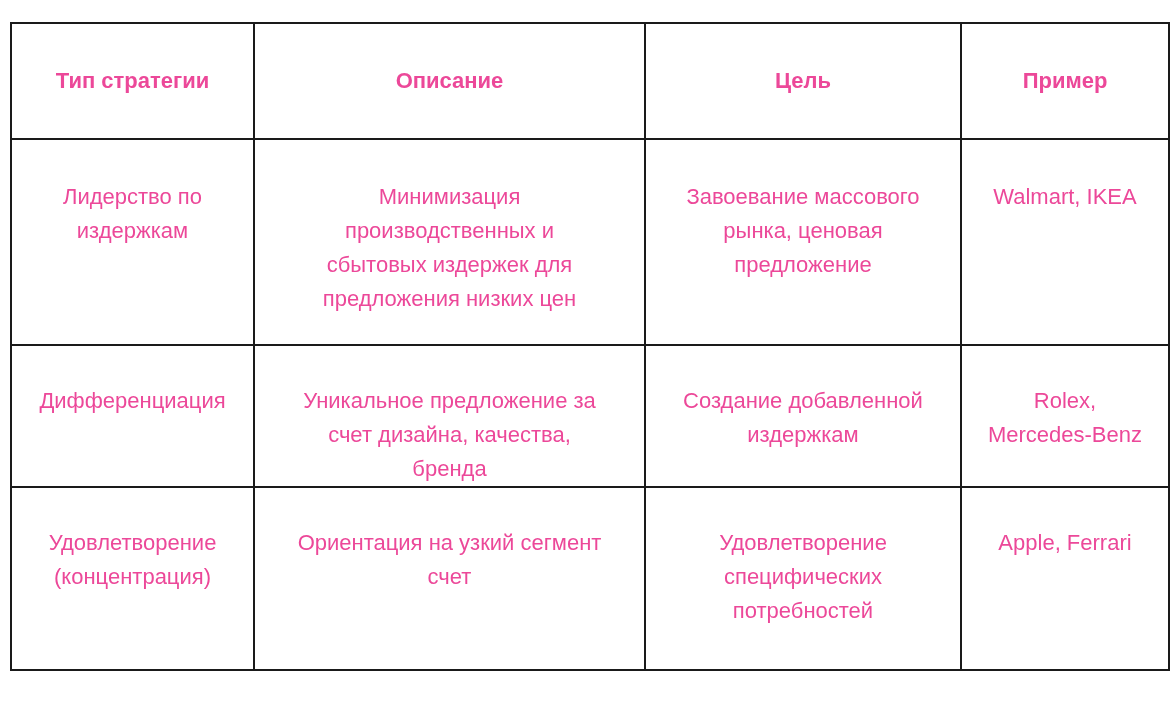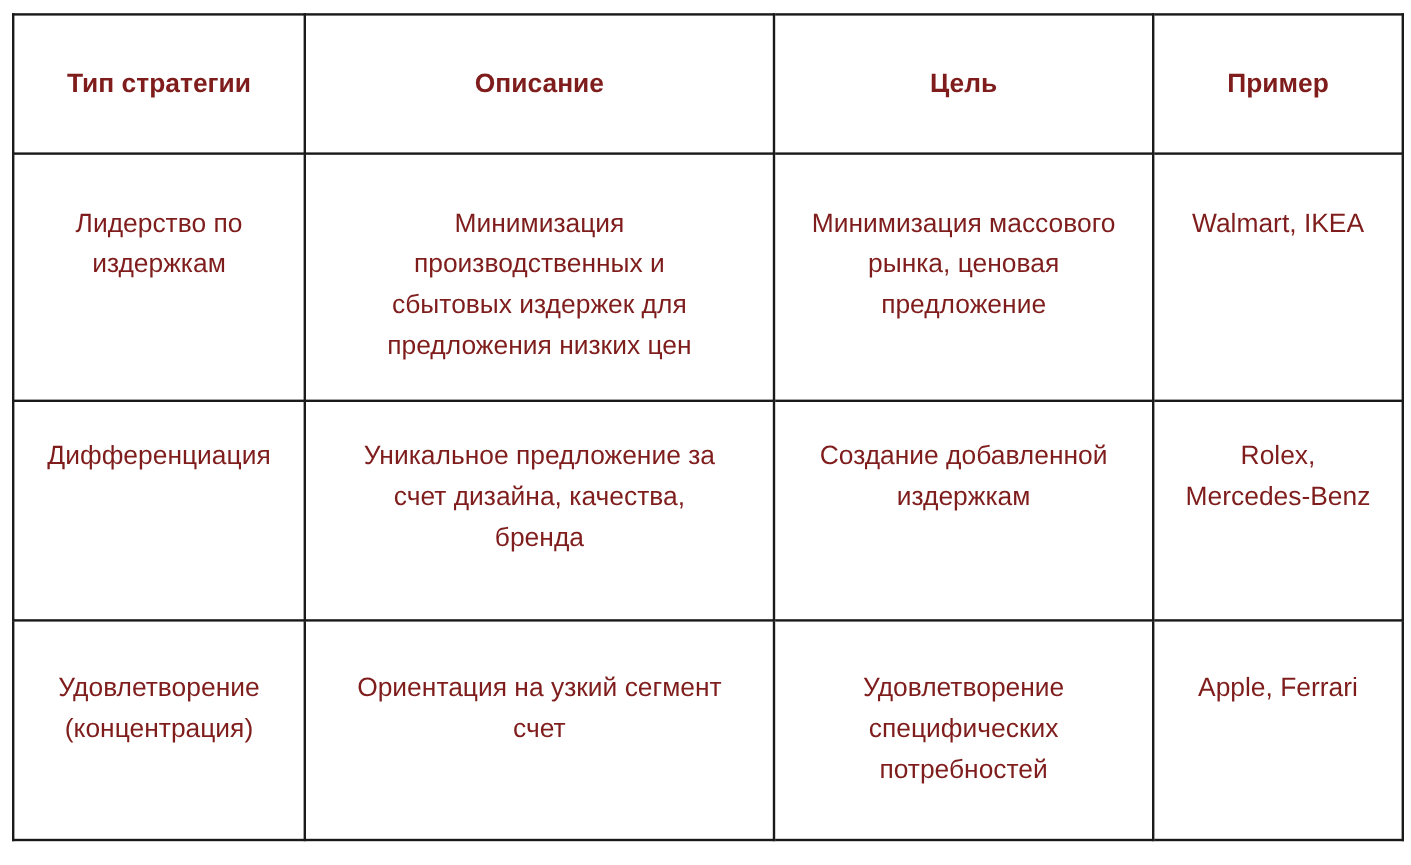--- a/index.html
+++ b/index.html
@@ -1,35 +1,35 @@
 <!DOCTYPE html>
 <html><head>
   <meta charset="utf-8">
   <style>
     html, body { margin: 0; padding: 0; background: #ffffff; }
     body { width: 1176px; height: 721px; position: relative; overflow: hidden; }
     table {
-      position: absolute; left: 10px; top: 11px;
+      position: absolute; left: 10px; top: 22px;
       border-collapse: collapse;
       table-layout: fixed;
       font-family: "Liberation Sans", sans-serif;
-      color: #7f1d1d;
+      color: #ec4899;
     }
     td, th {
       border: 2px solid #1a1a1a;
       text-align: center;
       font-size: 22px;
       line-height: 34px;
       padding: 0 12px;
       box-sizing: border-box;
     }
     th { font-weight: bold; vertical-align: middle; height: 116px; }
     td { font-weight: normal; vertical-align: top; padding-top: 40px; }
     tr.r1 td { height: 206px; }
-    tr.r2 td { height: 183px; padding-top: 28px; }
+    tr.r2 td { height: 142px; padding-top: 38px; }
     tr.r3 td { height: 183px; padding-top: 38px; }
     col.c1 { width: 243px; }
     col.c2 { width: 391px; }
     col.c3 { width: 316px; }
     col.c4 { width: 208px; }
     .line { display: block; }
   </style>
 </head>
 <body>
 
@@ -54,21 +54,21 @@
         <span class="line">Лидерство по</span>
         <span class="line">издержкам</span>
       </td>
       <td>
         <span class="line">Минимизация</span>
         <span class="line">производственных и</span>
         <span class="line">сбытовых издержек для</span>
         <span class="line">предложения низких цен</span>
       </td>
       <td>
-        <span class="line">Минимизация массового</span>
+        <span class="line">Завоевание массового</span>
         <span class="line">рынка, ценовая</span>
         <span class="line">предложение</span>
       </td>
       <td>
         <span class="line">Walmart, IKEA</span>
       </td>
     </tr>
     <tr class="r2">
       <td>
         <span class="line">Дифференциация</span>

